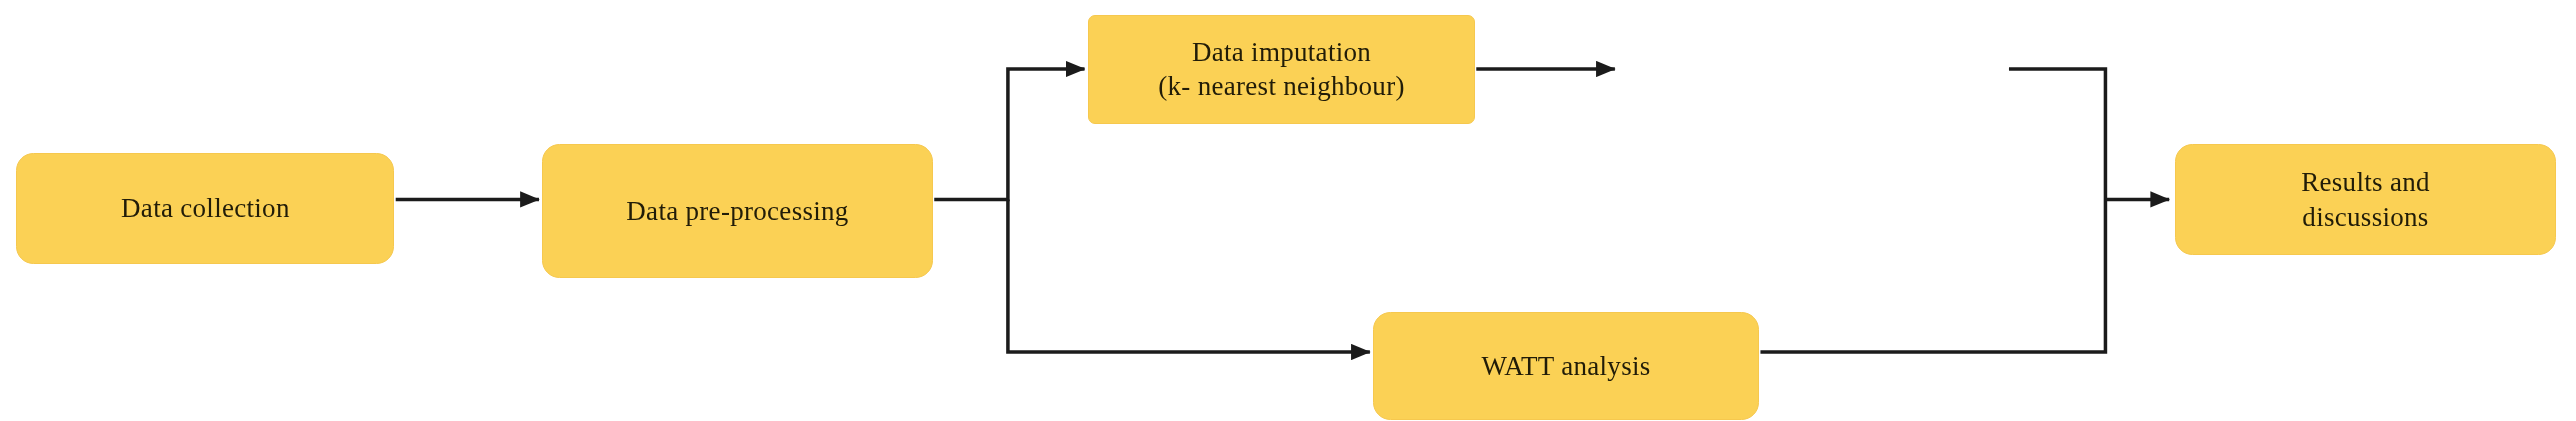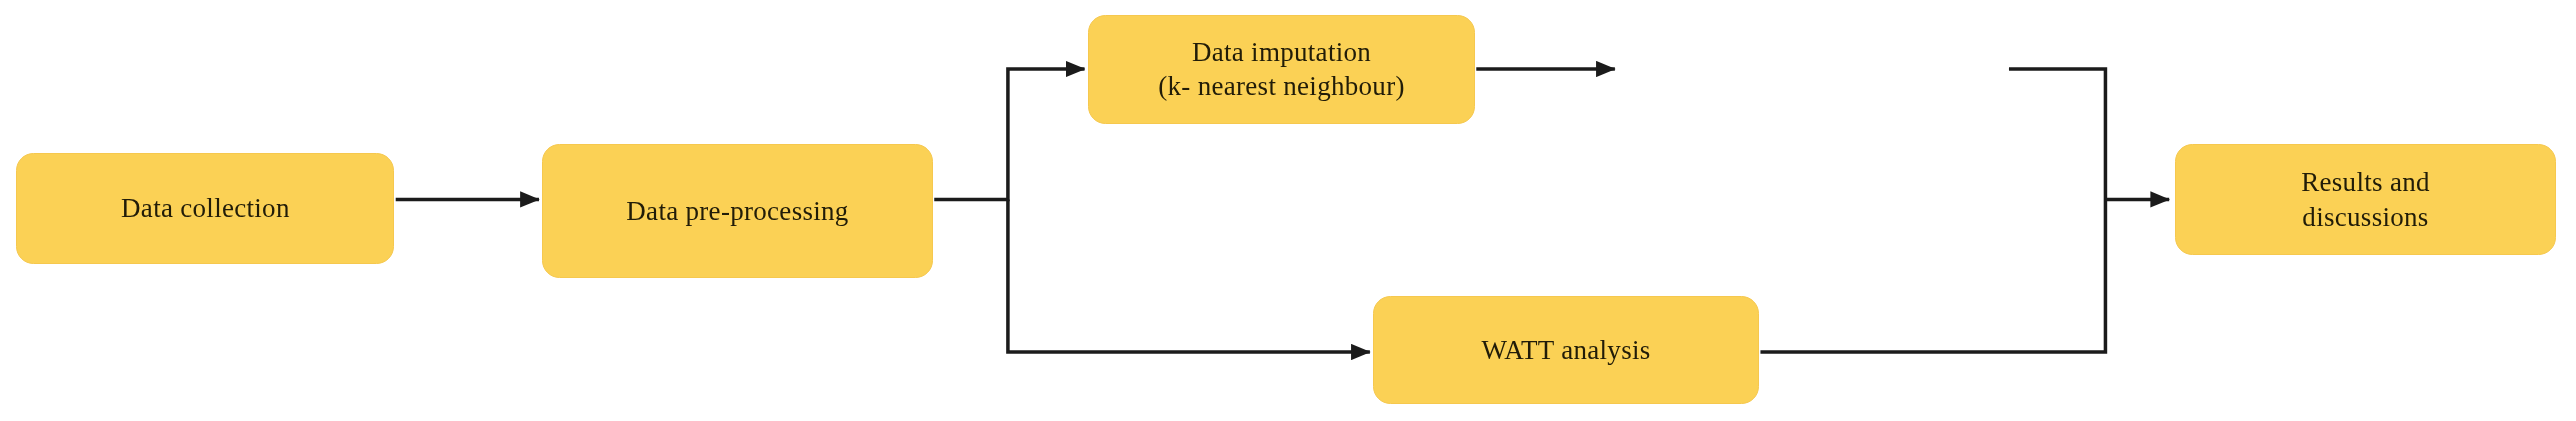--- a/index.html
+++ b/index.html
@@ -82,27 +82,27 @@
   </svg>
 
   <div class="node" style="left:16.4px;   top:144px; width:378px; height:111px;margin-top:9px;">
     <span class="node-label">Data collection</span>
   </div>
 
   <div class="node" style="left:542px;  top:144px; width:391px; height:134px;">
     <span class="node-label">Data pre-processing</span>
   </div>
 
-  <div class="node" style="left:1088px; top:14.6px;  width:387px; height:109px;">
+  <div class="node" style="left:1088px; top:14.6px;  width:387px; height:109px;border-radius:7px;">
     <span class="node-label">Data imputation
 (k- nearest neighbour)</span>
   </div>
 
 
-  <div class="node" style="left:1373px; top:296px; width:386px; height:108px;">
+  <div class="node" style="left:1373px; top:312px; width:386px; height:108px;">
     <span class="node-label">WATT analysis</span>
   </div>
 
   <div class="node" style="left:2175px; top:144px; width:381px; height:111px;">
     <span class="node-label">Results and
 discussions</span>
   </div>
 
 </div>
 

